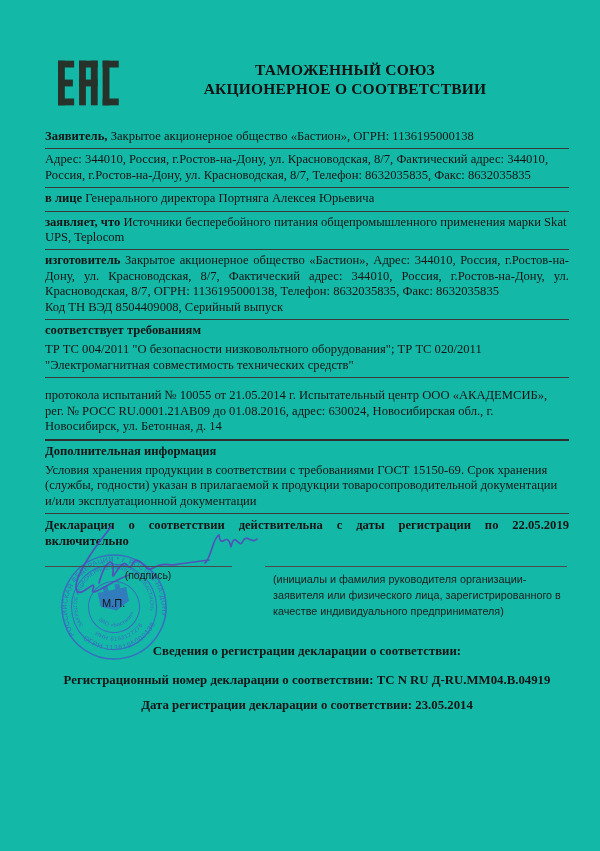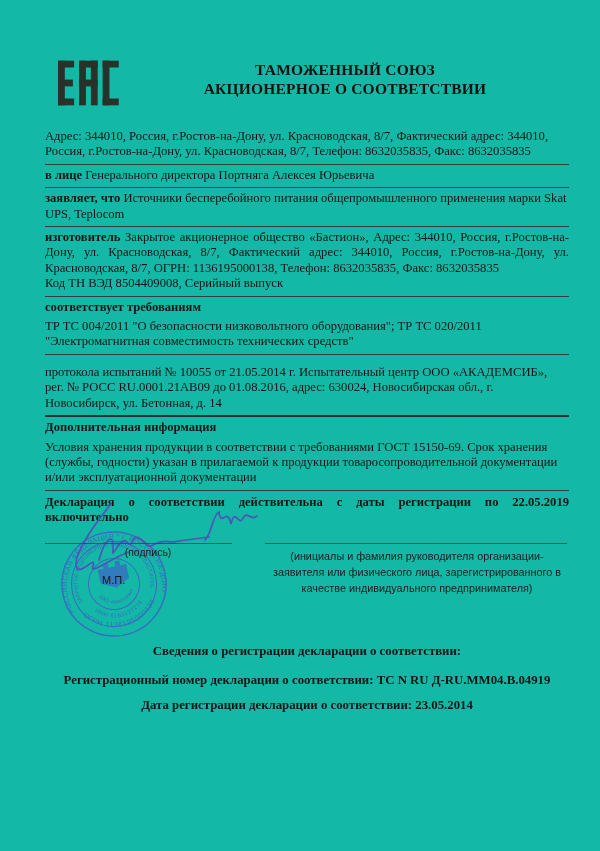--- a/index.html
+++ b/index.html
@@ -46,21 +46,21 @@
   }
   .mp{
     position:absolute;left:57px;top:43px;
     font-family:"Liberation Sans", sans-serif;font-size:11px;color:#161616;
   }
   .head-name{
     position:absolute;left:220px;top:-6px;width:302px;text-align:center;
     font-size:13px;color:#151515;
   }
   .head-caption{
-    position:absolute;left:228px;top:18px;width:288px;text-align:center;
+    position:absolute;left:228px;top:18px;width:288px;text-align:left;
     font-family:"Liberation Sans", sans-serif;font-size:10.8px;line-height:16px;color:#1c1c1c;
   }
   .stamp{position:absolute;left:-6px;top:-21px;width:150px;height:150px;opacity:.88;}
   .autograph{position:absolute;left:8px;top:-38px;width:240px;height:90px;opacity:.92;}
   
   .registration{position:absolute;left:45px;top:641px;width:524px;font-size:12.8px;text-align:center;}
   .registration .reg-line{font-weight:bold;color:#141414;}
   .reg-header{margin-top:3px;}
   .reg-number{margin-top:14px;}
   .reg-date{margin-top:10px;}
@@ -91,20 +91,24 @@
     </svg>
   </div>
 
   <div class="title">
     <div>ТАМОЖЕННЫЙ СОЮЗ</div>
     <div>АКЦИОНЕРНОЕ О СООТВЕТСТВИИ</div>
   </div>
 
   <div class="content">
 
+    <div class="row">
+      <b>Заявитель,</b>
+      <span>Закрытое акционерное общество «Бастион», ОГРН: 1136195000138</span>
+    </div>
 
     <div class="row">
       <span>Адрес: 344010, Россия,  г.Ростов-на-Дону, ул. Красноводская, 8/7, Фактический адрес: 344010, Россия, г.Ростов-на-Дону, ул. Красноводская, 8/7, Телефон: 8632035835, Факс: 8632035835</span>
     </div>
 
     <div class="row">
       <b>в лице</b>
       <span>Генерального директора Портняга Алексея Юрьевича</span>
     </div>
 

